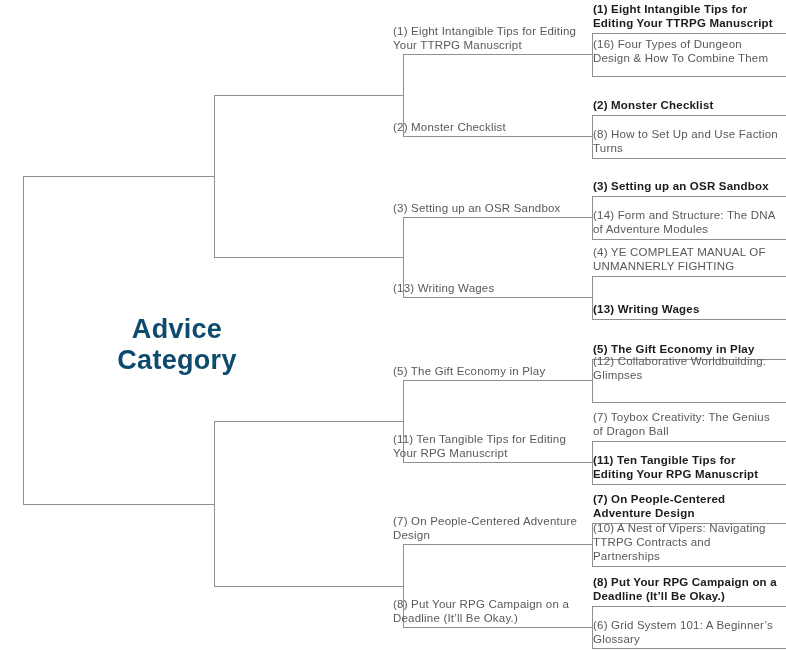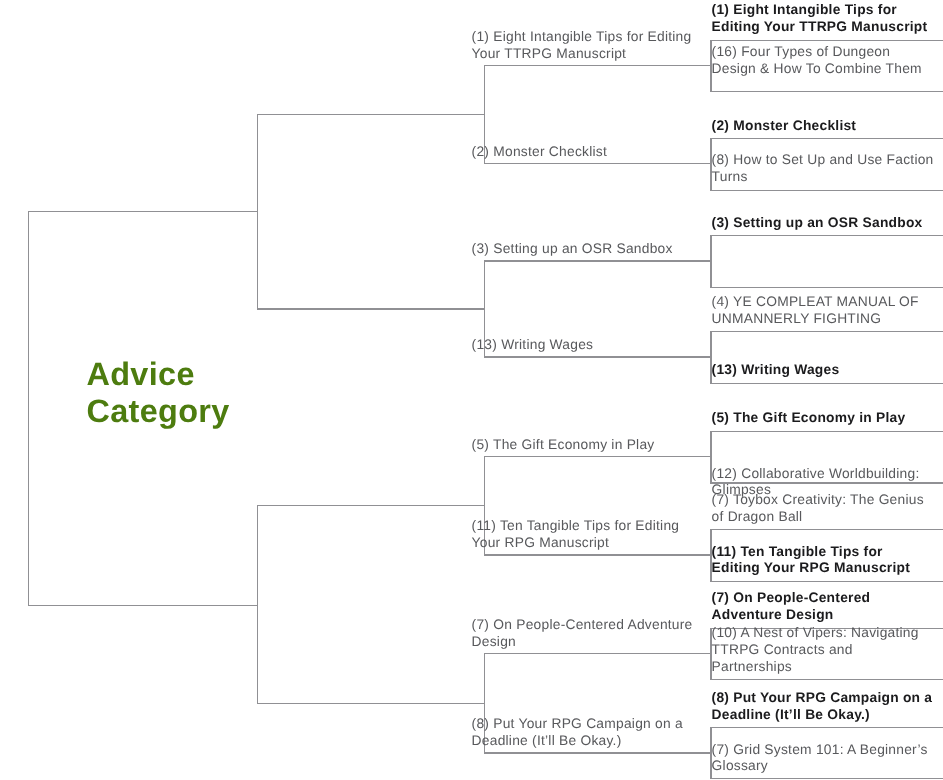--- a/index.html
+++ b/index.html
@@ -25,28 +25,28 @@
     right: 201px;
     width: 192px;
   }
   .label.winner {
     font-weight: 700;
     color: #1b1b1d;
   }
   .title {
     position: absolute;
     left: 72px;
-    top: 297px;
+    top: 314px;
     width: 210px;
-    text-align: left;
+    text-align: center;
     font-size: 27px;
     line-height: 31px;
     font-weight: 700;
     letter-spacing: 0.3px;
-    color: #4d7c0f;
+    color: #0c4a6e;
   }
 </style>
 </head>
 <body>
 
 <div class="stage">
 
   <svg class="lines" width="786" height="650" viewBox="0 0 786 650">
     <g fill="none" stroke="#909094" stroke-width="1" shape-rendering="crispEdges">
 
@@ -82,29 +82,30 @@
   <div class="label qf" style="bottom:108px">(7) On People-Centered Adventure Design</div>
   <div class="label qf" style="bottom:25px">(8) Put Your RPG Campaign on a Deadline (It’ll Be Okay.)</div>
 
   <div class="label winner" style="bottom:620px">(1) Eight Intangible Tips for Editing Your TTRPG Manuscript</div>
   <div class="label" style="bottom:585px">(16) Four Types of Dungeon Design &amp; How To Combine Them</div>
 
   <div class="label winner" style="bottom:538px">(2) Monster Checklist</div>
   <div class="label" style="bottom:495px">(8) How to Set Up and Use Faction Turns</div>
 
   <div class="label winner" style="bottom:457px">(3) Setting up an OSR Sandbox</div>
+  <div class="label" style="bottom:414px">(14) Form and Structure: The DNA of Adventure Modules</div>
 
   <div class="label" style="bottom:377px">(4) YE COMPLEAT MANUAL OF UNMANNERLY FIGHTING</div>
   <div class="label winner" style="bottom:334px">(13) Writing Wages</div>
 
   <div class="label winner" style="bottom:294px">(5) The Gift Economy in Play</div>
-  <div class="label" style="bottom:234px">(12) Collaborative Worldbuilding: Glimpses</div>
+  <div class="label" style="bottom:268px">(12) Collaborative Worldbuilding: Glimpses</div>
 
   <div class="label" style="bottom:212px">(7) Toybox Creativity: The Genius of Dragon Ball</div>
   <div class="label winner" style="bottom:169px">(11) Ten Tangible Tips for Editing Your RPG Manuscript</div>
 
   <div class="label winner" style="bottom:130px">(7) On People-Centered Adventure Design</div>
   <div class="label" style="bottom:87px">(10) A Nest of Vipers: Navigating TTRPG Contracts and Partnerships</div>
 
   <div class="label winner" style="bottom:47px">(8) Put Your RPG Campaign on a Deadline (It’ll Be Okay.)</div>
-  <div class="label" style="bottom:4px">(7) Grid System 101: A Beginner’s Glossary</div>
+  <div class="label" style="bottom:4px">(6) Grid System 101: A Beginner’s Glossary</div>
 
 </div>
 
 </body></html>

